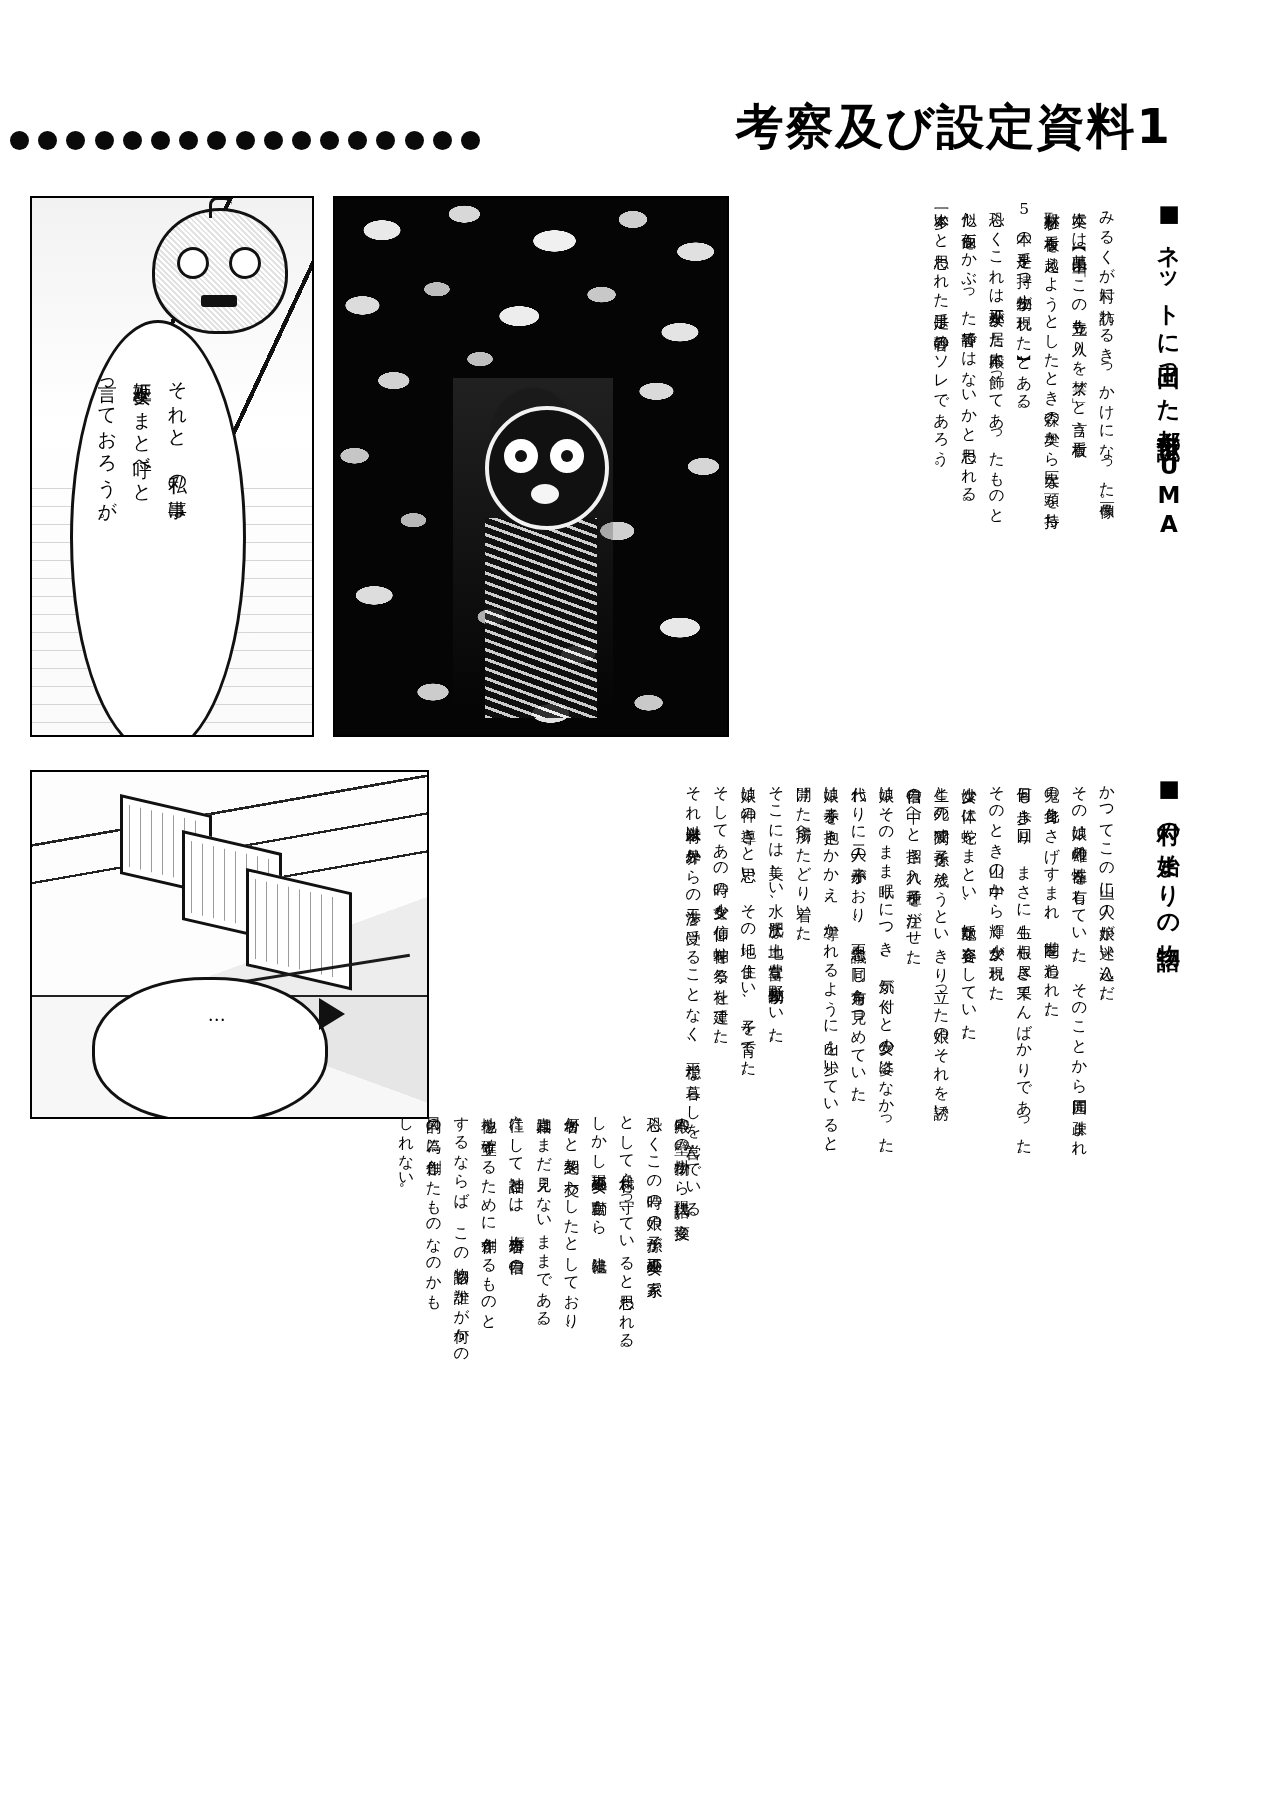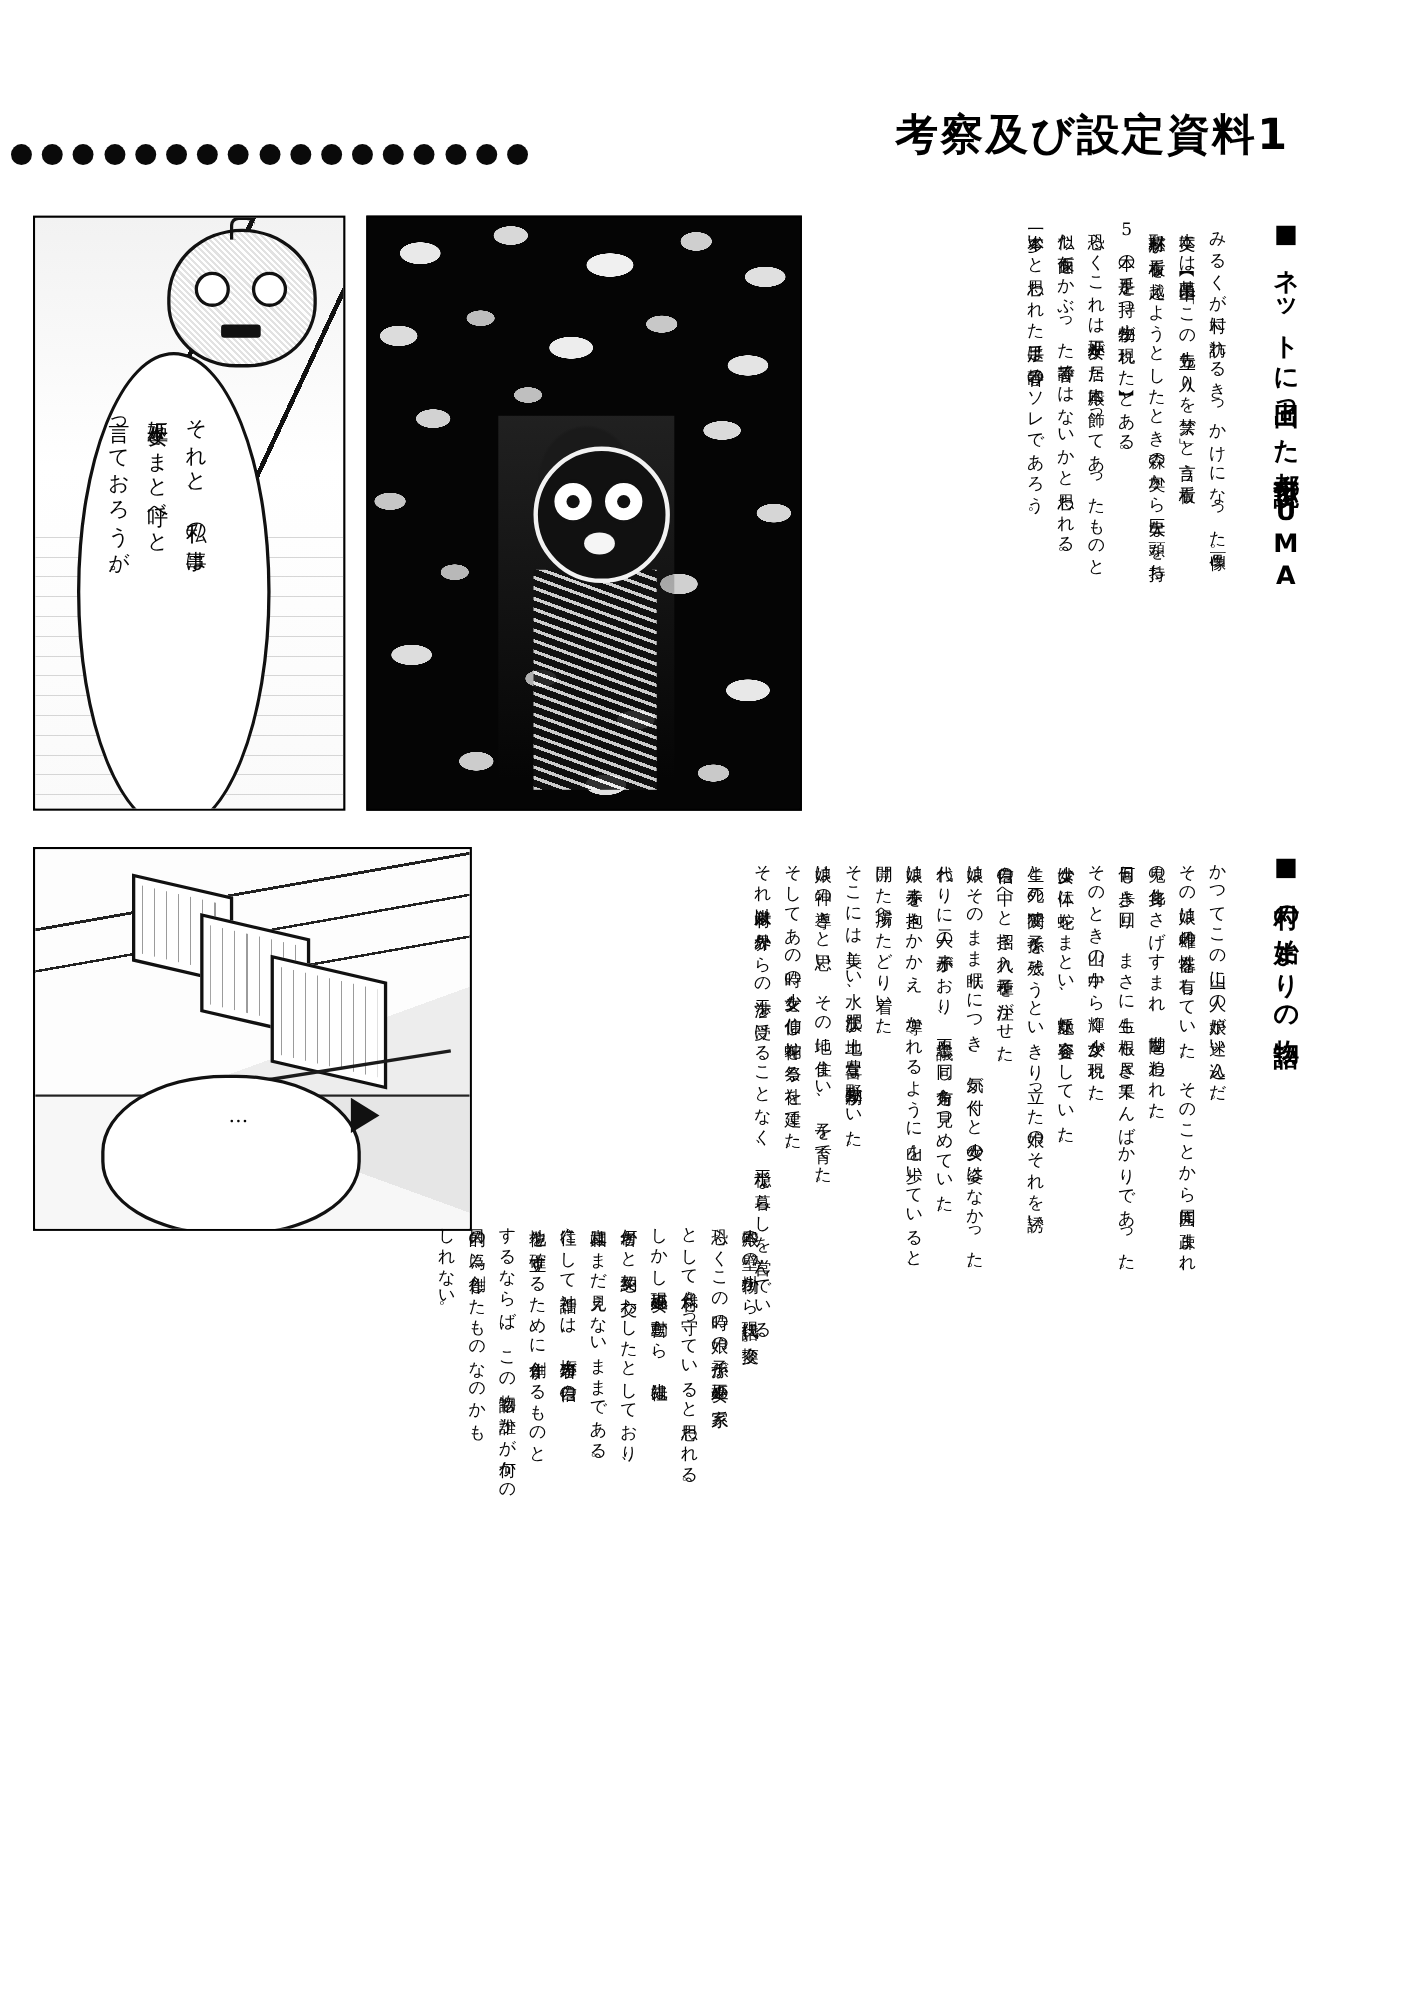--- a/index.html
+++ b/index.html
@@ -36,21 +36,21 @@
     display: block;
     width: 19px;
     height: 19px;
     border-radius: 50%;
     background: #0a0a0a;
   }
   .main-title {
     position: absolute;
     right: 108px;
     top: 95px;
-    font-size: 39px;
+    font-size: 48px;
     font-weight: 700;
     letter-spacing: 2px;
     white-space: nowrap;
     font-family: "DejaVu Sans", "Liberation Sans", sans-serif;
   }
 
   
   .vtext {
     writing-mode: vertical-rl;
     text-orientation: upright;

